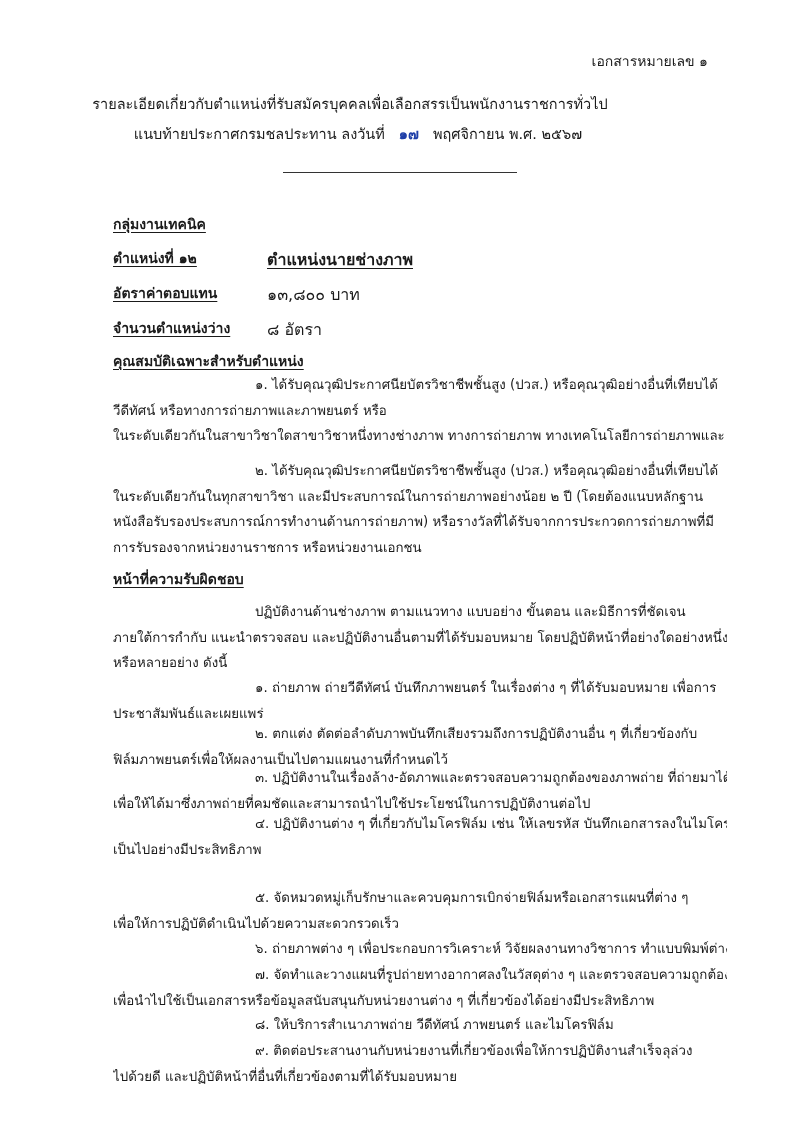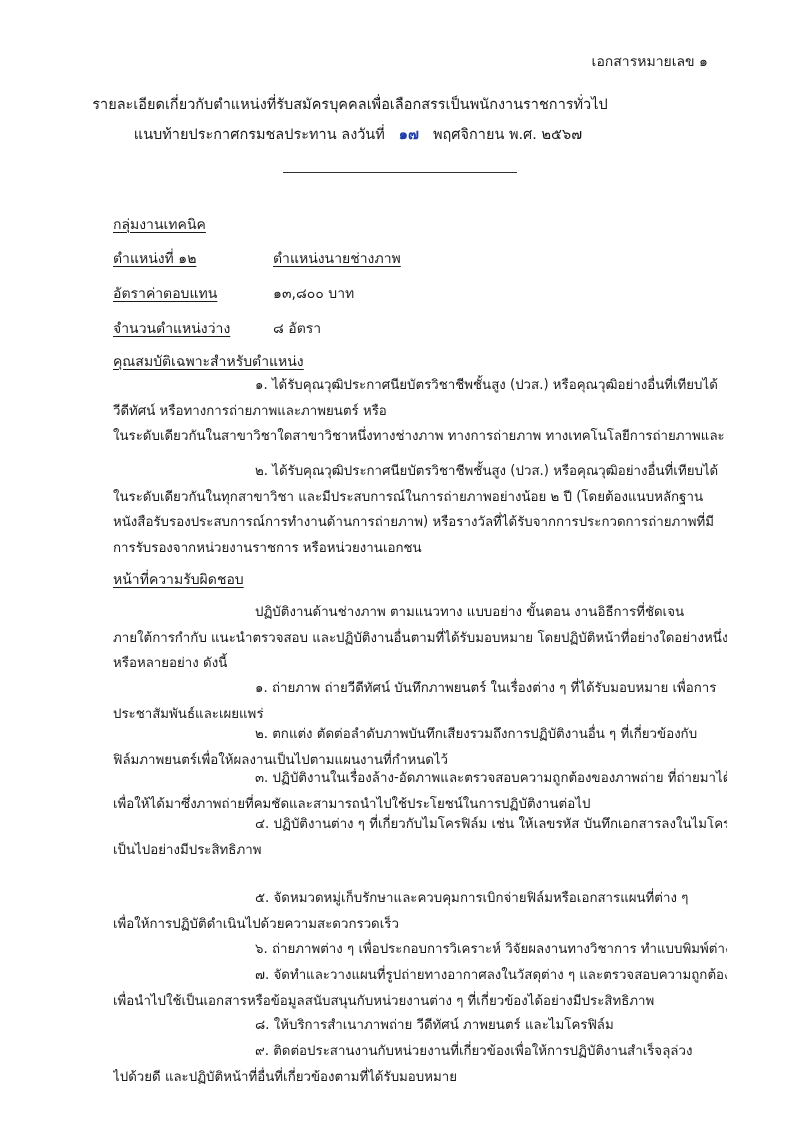--- a/index.html
+++ b/index.html
@@ -4,23 +4,23 @@
 <style>
   html, body { margin:0; padding:0; background:#ffffff; }
   body { width:800px; height:1130px; position:relative; overflow:hidden;
          font-family:"DejaVu Sans", "Liberation Sans", sans-serif; color:#1a1a1a; }
   .abs { position:absolute; white-space:nowrap; }
   .doc-no { right:92px; top:50px; font-size:14px; }
   .title1 { left:0; width:700px; text-align:center; top:92px; font-size:14.5px; }
   .title2 { left:0; width:716px; text-align:center; top:122px; font-size:14.5px; }
   .title2 .date { color:#1f3fa8; font-weight:bold; margin:0 14px; }
   .rule { left:283px; top:172px; width:234px; height:0; border-top:1px solid #333; }
-  .u { text-decoration:underline; text-underline-offset:3px; }
+  .u { text-decoration:underline; text-underline-offset:3px;font-weight:bold; }
   .lbl { left:113px; font-size:14px; }
-  .val { left:273px; font-size:14px; }
+  .val { left:267px; font-size:16px; }
   .para { position:absolute; left:113px; width:614px; font-size:13.3px; line-height:25.6px; white-space:normal; }
   .para .line { display:block; white-space:nowrap; overflow:hidden; }
   .ind1 { padding-left:142px; }
 </style>
 </head>
 <body>
 
 <div>
 
   <div class="abs doc-no">เอกสารหมายเลข ๑</div>
@@ -55,21 +55,21 @@
   <div class="para" style="top:458px;">
     <span class="line ind1">๒. ได้รับคุณวุฒิประกาศนียบัตรวิชาชีพชั้นสูง (ปวส.) หรือคุณวุฒิอย่างอื่นที่เทียบได้</span>
     <span class="line">ในระดับเดียวกันในทุกสาขาวิชา และมีประสบการณ์ในการถ่ายภาพอย่างน้อย ๒ ปี (โดยต้องแนบหลักฐาน</span>
     <span class="line">หนังสือรับรองประสบการณ์การทำงานด้านการถ่ายภาพ) หรือรางวัลที่ได้รับจากการประกวดการถ่ายภาพที่มี</span>
     <span class="line">การรับรองจากหน่วยงานราชการ หรือหน่วยงานเอกชน</span>
   </div>
 
   <div class="abs lbl u" style="top:568px;">หน้าที่ความรับผิดชอบ</div>
 
   <div class="para" style="top:599px;">
-    <span class="line ind1">ปฏิบัติงานด้านช่างภาพ ตามแนวทาง แบบอย่าง ขั้นตอน งานอิธีการที่ชัดเจน</span>
+    <span class="line ind1">ปฏิบัติงานด้านช่างภาพ ตามแนวทาง แบบอย่าง ขั้นตอน และมิธีการที่ชัดเจน</span>
     <span class="line">ภายใต้การกำกับ แนะนำตรวจสอบ และปฏิบัติงานอื่นตามที่ได้รับมอบหมาย โดยปฏิบัติหน้าที่อย่างใดอย่างหนึ่ง</span>
     <span class="line">หรือหลายอย่าง ดังนี้</span>
   </div>
 
   <div class="para" style="top:675px;">
     <span class="line ind1">๑. ถ่ายภาพ ถ่ายวีดีทัศน์ บันทึกภาพยนตร์ ในเรื่องต่าง ๆ ที่ได้รับมอบหมาย เพื่อการ</span>
     <span class="line">ประชาสัมพันธ์และเผยแพร่</span>
   </div>
 
   <div class="para" style="top:721px;">

